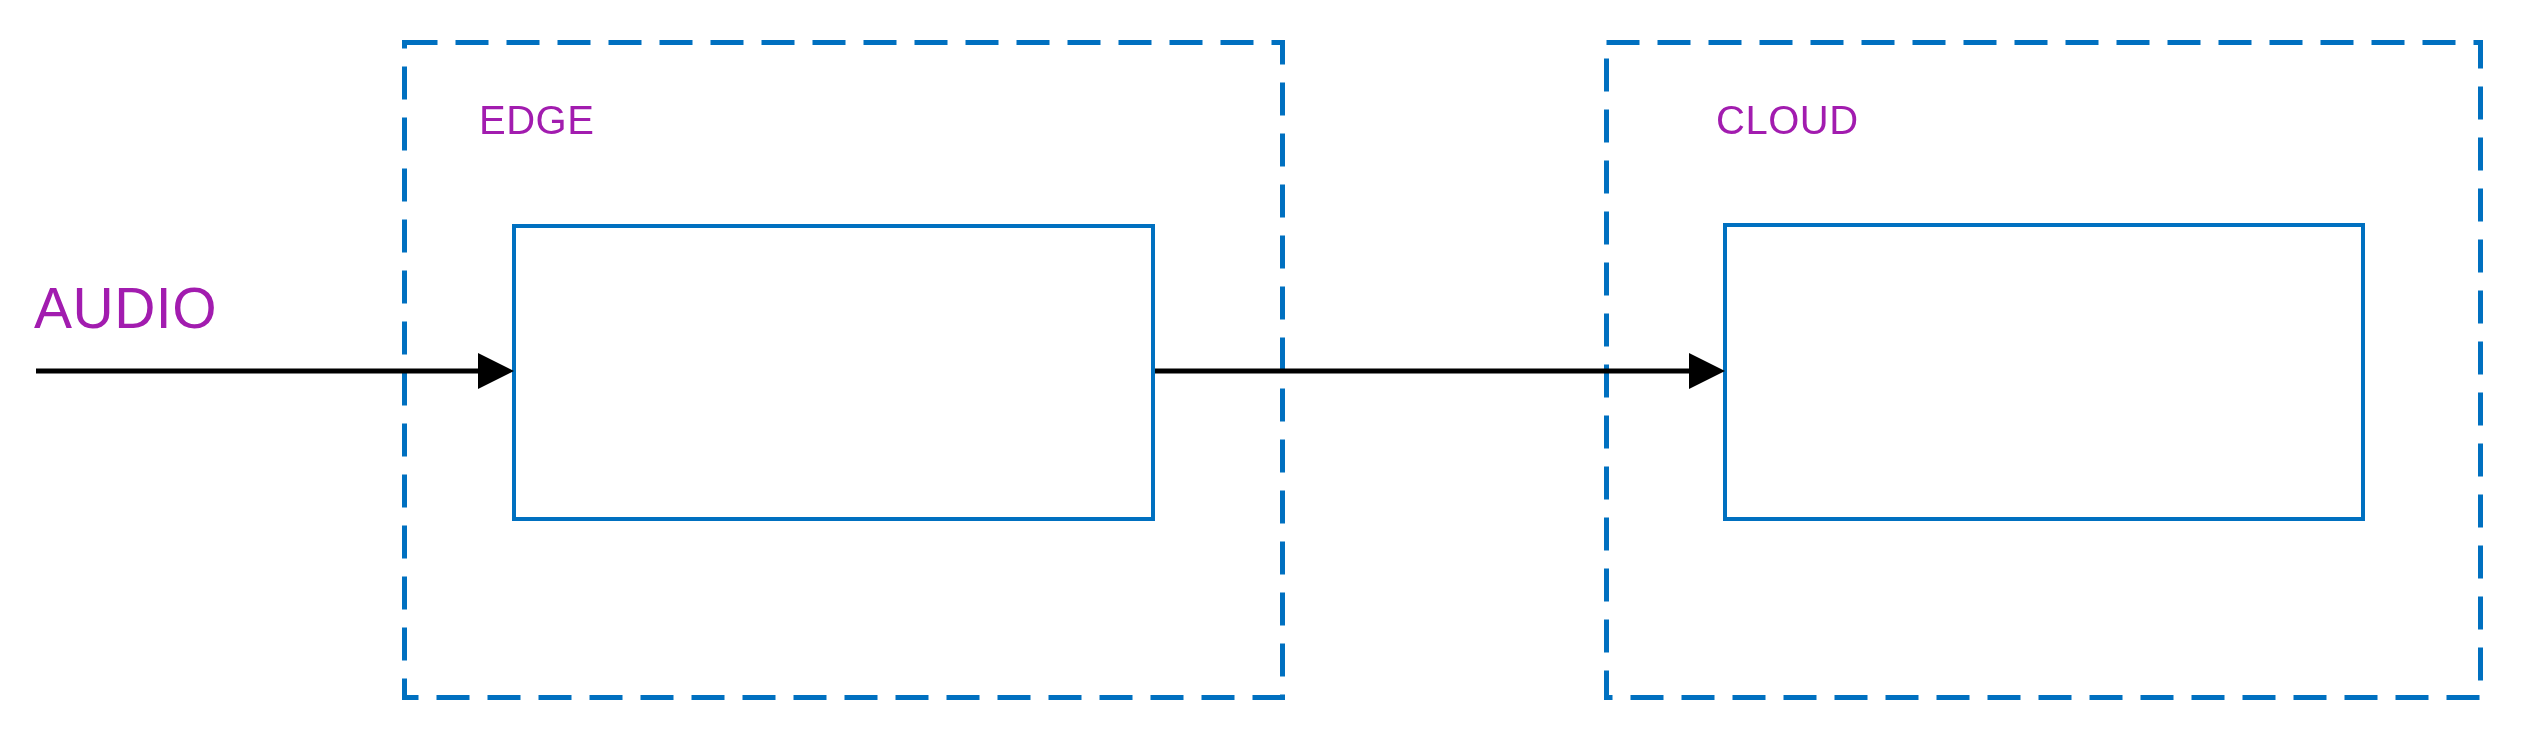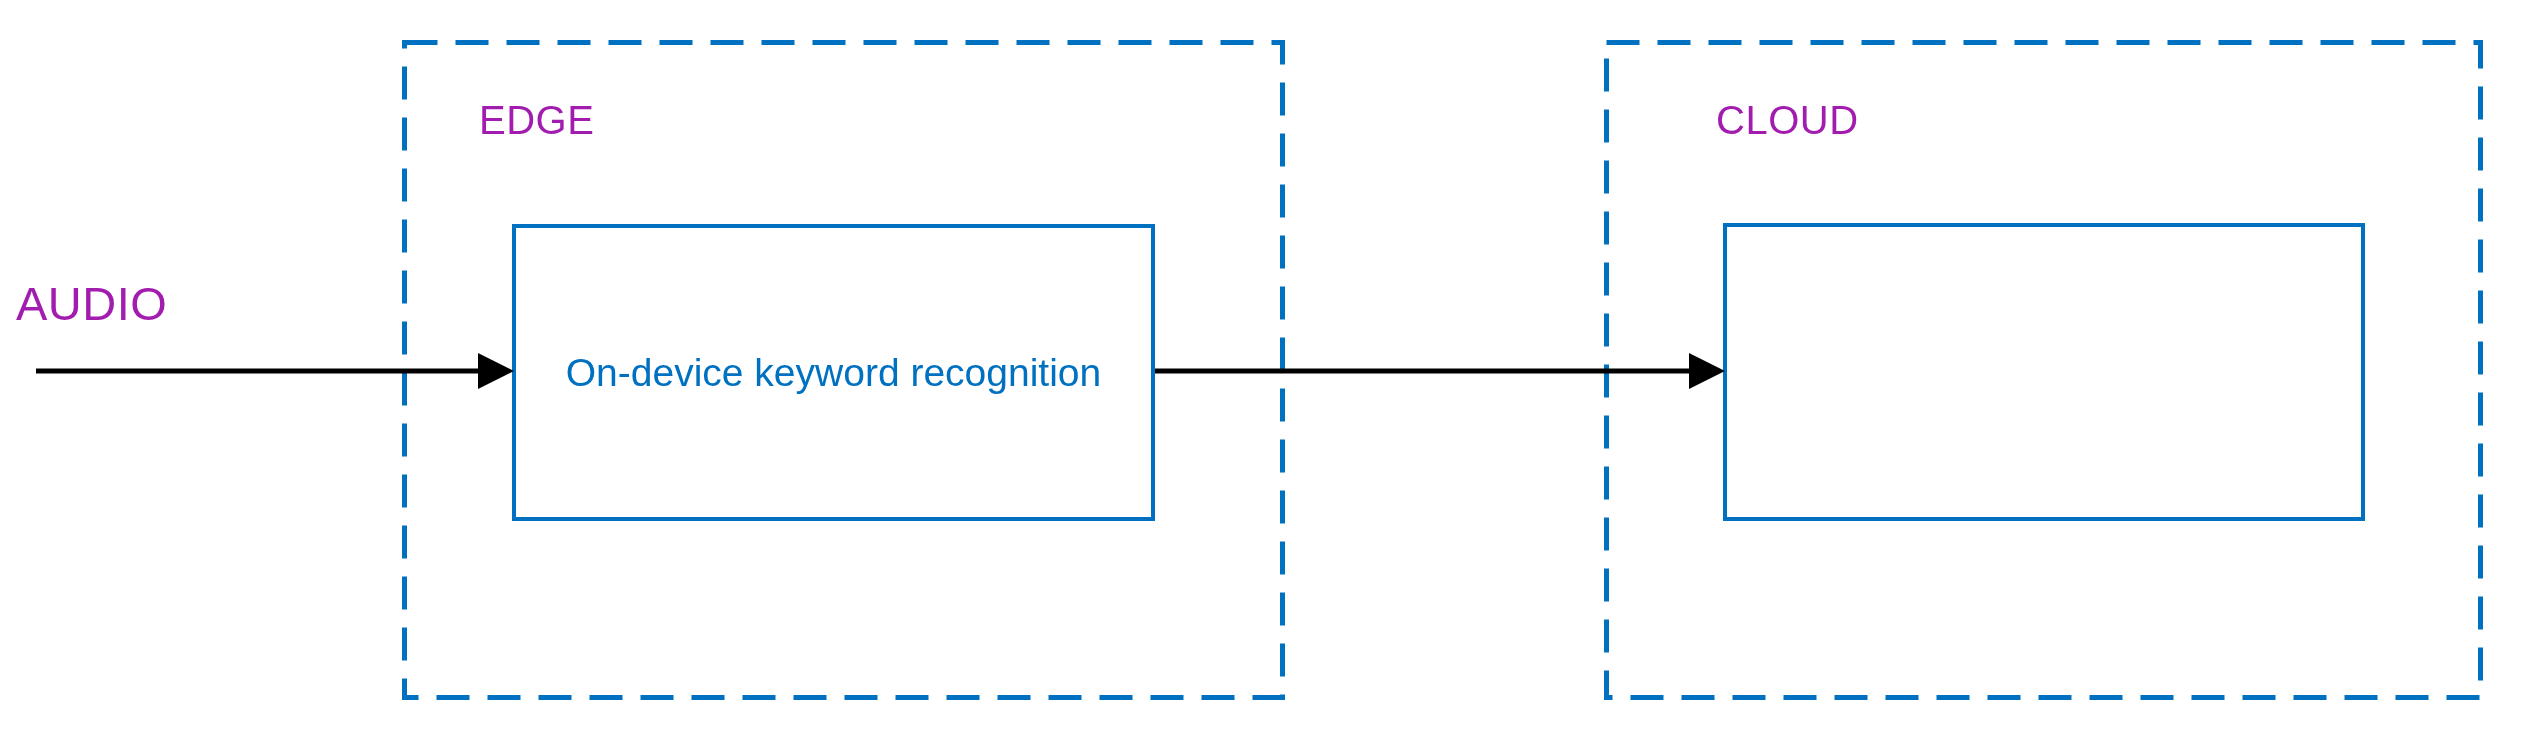--- a/index.html
+++ b/index.html
@@ -23,23 +23,23 @@
     height: 740px;
   }
   .label {
     position: absolute;
     color: #a21caf;
     font-weight: normal;
     line-height: 1;
     white-space: nowrap;
   }
   .audio-label {
-    left: 16px;
+    left: 34px;
     top: 280px;
-    font-size: 47px;
+    font-size: 57px;
     letter-spacing: 0.5px;
   }
   .zone-label {
     font-size: 40px;
     letter-spacing: 0.5px;
   }
   .edge-zone-label  { left: 479px;  top: 100px; }
   .cloud-zone-label { left: 1676px; top: 100px; margin-left: 40px; }
   .node-text {
     position: absolute;
@@ -79,16 +79,15 @@
       <polygon points="1689,353 1689,389 1725,371" fill="#000000"></polygon>
     </g>
   </svg>
 
   <div class="label audio-label">AUDIO</div>
 
   <div class="label zone-label edge-zone-label">EDGE</div>
 
   <div class="label zone-label cloud-zone-label">CLOUD</div>
 
-  <div class="node-text edge-node-text">On-device keyword recognition</div>
 
 
 </div>
 
 </body></html>

